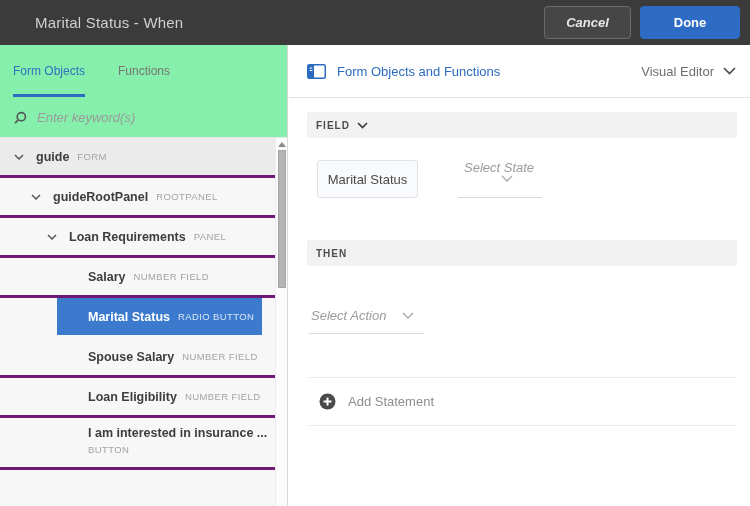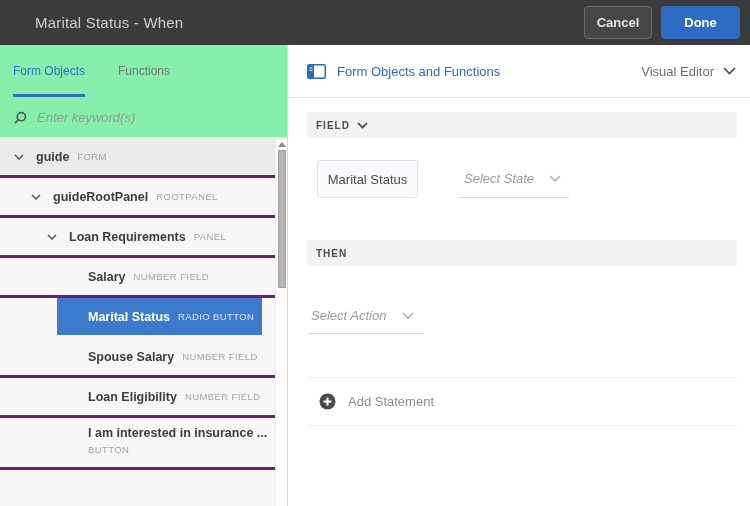--- a/index.html
+++ b/index.html
@@ -9,23 +9,23 @@
     background:#fff; position:relative; overflow:hidden;
   }
 
   
   .topbar { position:absolute; top:0; left:0; right:0; height:45px;
     background:#3b3b3b; display:flex; align-items:center; z-index:5; }
   .topbar-title { padding-left:35px; font-size:15px; color:#cfcfcf; flex:1;
     letter-spacing:.2px; }
   .btn { height:33px; border-radius:4px; font-size:13px; font-weight:bold;
     display:flex; align-items:center; justify-content:center; cursor:pointer; }
-  .btn-cancel { width:68px; background:#464646; border:1px solid #6b6b6b;
-    color:#e6e6e6; margin-right:9px; }
-  .btn-done { width:79px; background:#2d6bc4; border:1px solid #2d6bc4;
+  .btn-cancel { width:87px; background:#464646; border:1px solid #6b6b6b;
+    color:#e6e6e6; margin-right:9px;font-style:italic; }
+  .btn-done { width:100px; background:#2d6bc4; border:1px solid #2d6bc4;
     color:#fff; margin-right:10px; }
 
   
   .sidebar { position:absolute; top:45px; left:0; width:288px; bottom:0;
     background:#86efac; border-right:1px solid #d9d9d9; }
   .tabs { height:52px; display:flex; align-items:stretch; padding-left:13px; }
   .tab { display:flex; align-items:center; font-size:12px; color:#757575;
     margin-right:33px; position:relative; cursor:pointer; }
   .tab.active { color:#3071bf; }
   .tab.active::after { content:''; position:absolute; left:0; right:0; bottom:0;
@@ -85,21 +85,21 @@
     letter-spacing:1px; }
   .bar .bchev { margin-left:7px; display:flex; cursor:pointer; }
 
   .cond-row { display:flex; align-items:stretch; margin-top:22px;
     margin-left:10px; height:38px; }
   .obj-card { width:101px; border:1px solid #dfe2e7; background:#f9fafb;
     border-radius:3px; display:flex; align-items:center; justify-content:center;
     font-size:13px; color:#4a4a4a; cursor:pointer; }
   .select-box { margin-left:40px; display:flex; align-items:center;
     border-bottom:1px solid #d9d9d9; padding:0 8px 0 6px; font-size:13px;
-    font-style:italic; color:#9b9b9b; cursor:pointer; }
+    font-style:italic; color:#9b9b9b; cursor:pointer;flex-direction:column; }
   .select-box .schev { margin-left:15px; display:flex; }
 
   .action-box { margin-top:30px; margin-left:2px; display:inline-flex;
     align-items:center; border-bottom:1px solid #d9d9d9;
     padding:12px 10px 10px 2px; font-size:13px; font-style:italic;
     color:#9b9b9b; cursor:pointer; }
   .action-box .schev { margin-left:16px; display:flex; }
 
   .rule-sep { border-top:1px solid #ededed; margin-top:43px; }
   .add-row { height:48px; display:flex; align-items:center;

